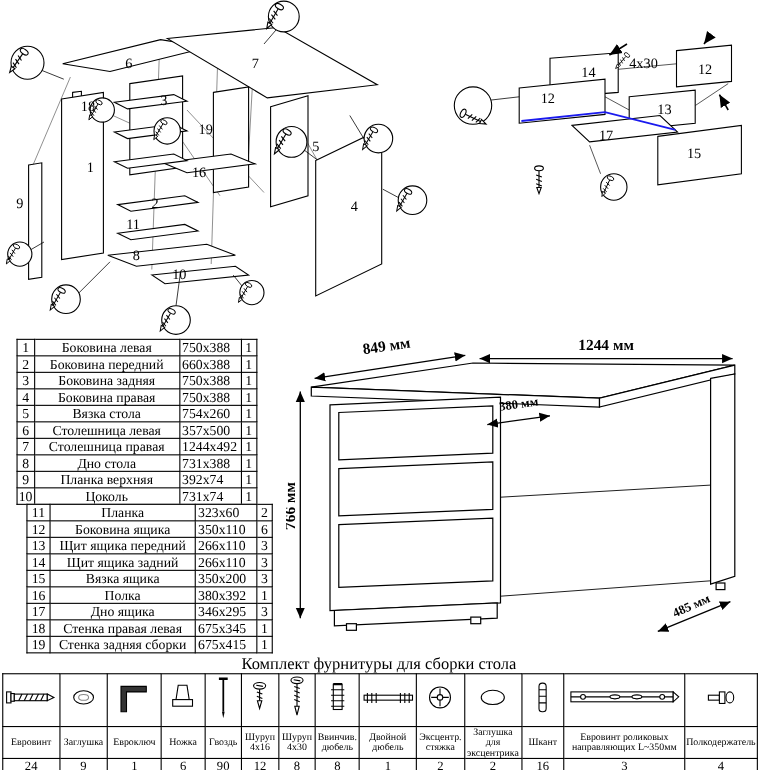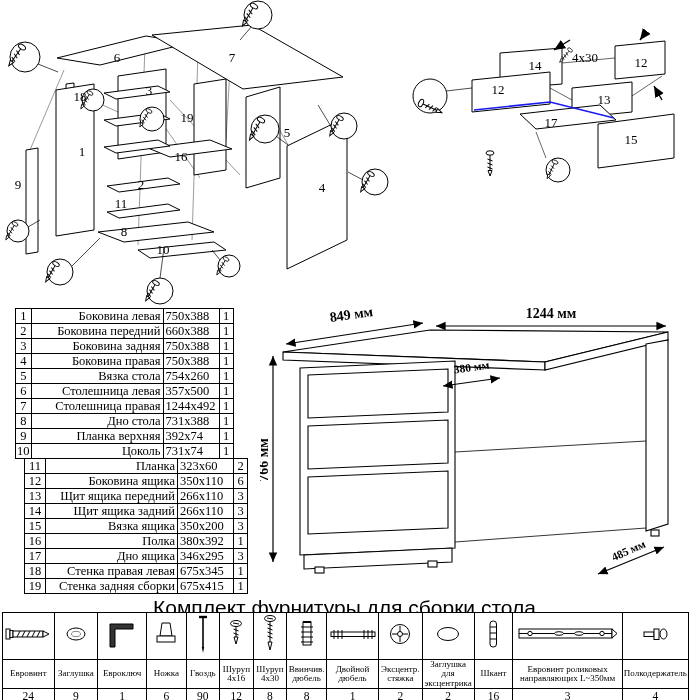--- a/index.html
+++ b/index.html
@@ -12,27 +12,27 @@
   svg text.dlabel{font-family:"Liberation Serif",serif;font-size:13px;fill:#000;text-anchor:middle}
   svg text.dim{font-family:"Liberation Serif",serif;font-size:14px;font-weight:bold;fill:#000;text-anchor:middle}
   svg text.dim.small{font-size:11.5px}
 
   
   .parts-table{border-collapse:collapse;background:#fff}
   .parts-table td{border:1px solid #000;font-family:"Liberation Serif",serif;font-size:12.5px;
                   line-height:14px;height:14px;padding:0 2px;white-space:nowrap}
   .parts-table td.c-num{width:15px;text-align:center;padding:0 1px}
   .t2 td.c-num{width:21px}
-  .parts-table td.c-name{width:132px;text-align:right}
+  .parts-table td.c-name{width:132px;text-align:center}
   .parts-table td.c-size{width:56px;text-align:left}
   .parts-table td.c-qty{width:14px;text-align:center;padding:0 1px}
-  .t2 tr:first-child td.c-name{text-align:right}
+  .t2 tr:first-child td.c-name{text-align:center}
 
   
-  .hw-title{left:0;top:596px;width:689px;text-align:center;font-size:21px;font-family:Liberation Sans, sans-serif}
+  .hw-title{left:0;top:596px;width:689px;text-align:center;font-size:15px;font-family:Liberation Serif, serif}
   .hw-table{left:2px;top:612px;border-collapse:collapse;table-layout:fixed;background:#fff}
   .hw-table td{border:1px solid #000;text-align:center;vertical-align:middle;
                font-family:"Liberation Serif",serif;overflow:hidden}
   .hw-icon-row td{height:42px;padding:1px}
   .hw-name-row td{height:27px;font-size:9px;line-height:1.05;padding:0 1px;word-wrap:break-word}
   .hw-qty-row td{height:15px;font-size:11.5px}
 </style>
 </head>
 <body>
 

